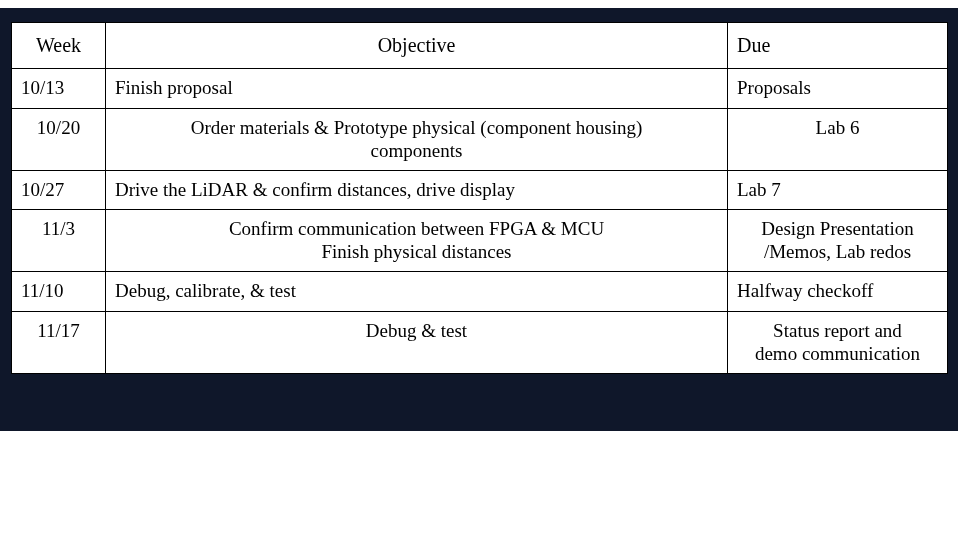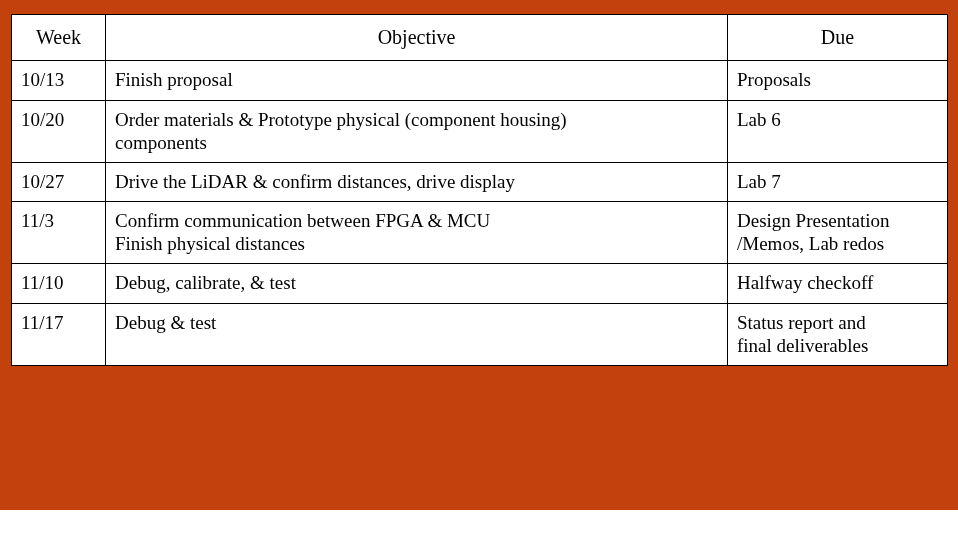--- a/index.html
+++ b/index.html
@@ -9,24 +9,25 @@
   }
   body {
     width: 958px;
     height: 535px;
     font-family: "Liberation Serif", serif;
     color: #000000;
     overflow: hidden;
   }
   .sheet {
     width: 958px;
-    height: 510px;
+    height: 423px;
     position: relative;
-    background: #c2410c;
+    background: #0f172a;
     box-sizing: border-box;
+    margin-top: 8px;
   }
   table.schedule {
     position: absolute;
     left: 11px;
     top: 14px;
     width: 936px;
     border-collapse: collapse;
     table-layout: fixed;
     background: #ffffff;
   }
@@ -46,38 +47,38 @@
   }
   table.schedule thead th {
     text-align: center;
     font-size: 20px;
     padding-top: 10px;
     padding-bottom: 11px;
     height: 44px;
   }
   table.schedule thead th.h-week { text-align: center; }
   table.schedule thead th.h-obj  { }
-  table.schedule thead th.h-due  { text-align: center; }
+  table.schedule thead th.h-due  { text-align: left; }
 
   td.week {
     font-size: 19px;
     padding-left: 11px;
     white-space: nowrap;
   }
   td.objective {
     padding-left: 12px;
   }
   td.due {
     padding-left: 11px;
   }
   .cell-line {
     display: block;
     white-space: pre-wrap;
   }
-  .r-tall td { height: 62px; }
+  .r-tall td { height: 62px; text-align: center; }
 </style>
 </head>
 <body>
 
 <div class="sheet">
 
   <table class="schedule">
     <colgroup>
       <col class="c-week">
       <col class="c-obj">
@@ -145,21 +146,21 @@
         </td>
       </tr>
 
       <tr class="r-tall">
         <td class="week">11/17</td>
         <td class="objective">
           <span class="cell-line">Debug &amp; test</span>
         </td>
         <td class="due">
           <span class="cell-line">Status report and</span>
-          <span class="cell-line">final deliverables</span>
+          <span class="cell-line">demo communication</span>
         </td>
       </tr>
 
 
 
     </tbody>
   </table>
 
 </div>
 

